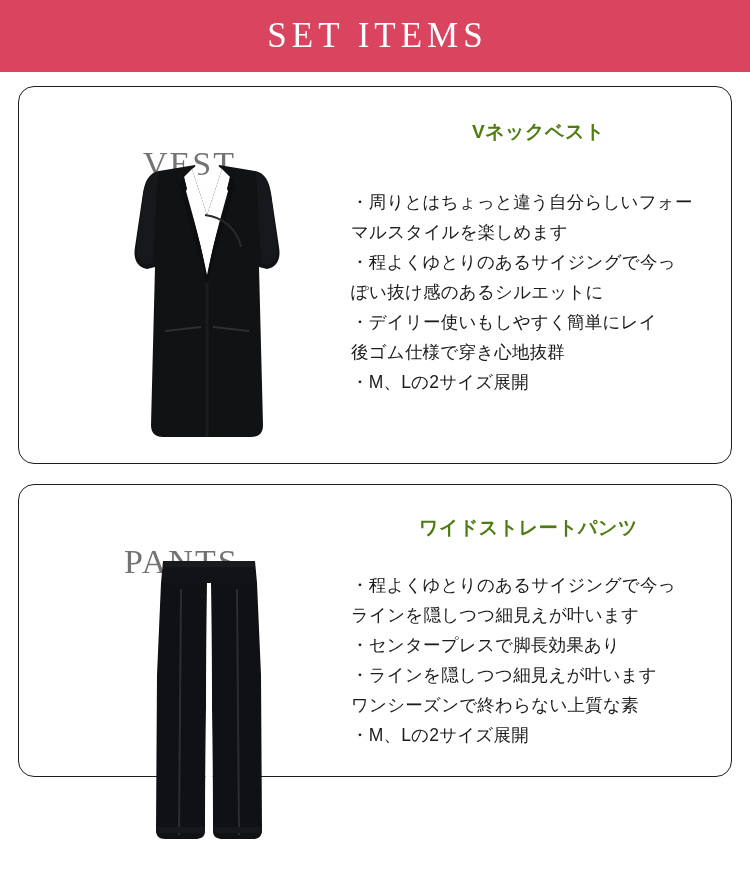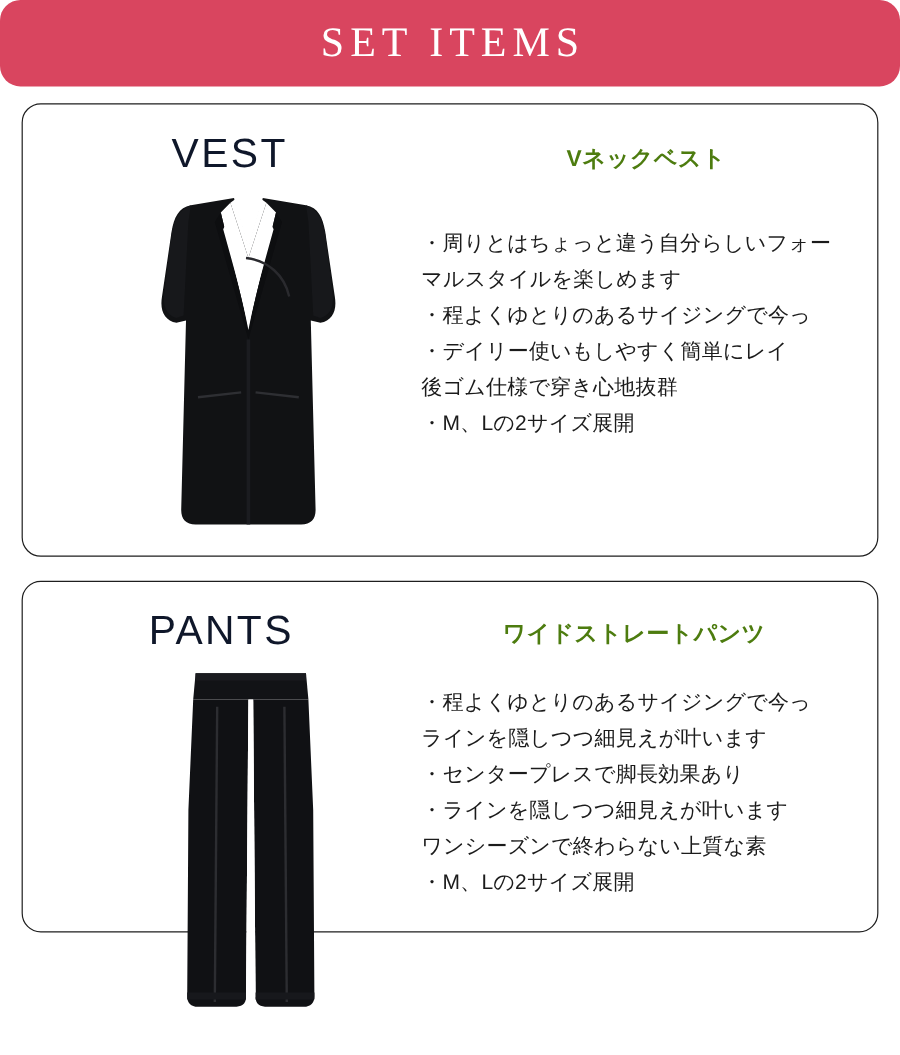--- a/index.html
+++ b/index.html
@@ -24,21 +24,20 @@
   }
 
   
   .banner {
     width: 750px;
     height: 72px;
     background: #d9455f;
     display: flex;
     align-items: center;
     justify-content: center;
-    border-radius: 17px;
   }
   .banner-title {
     font-family: "Liberation Serif", serif;
     color: #ffffff;
     font-size: 35px;
     letter-spacing: 5px;
     font-weight: 400;
     text-indent: 5px;
   }
 
@@ -49,25 +48,26 @@
     width: 714px;
     background: #ffffff;
     border: 1px solid #1e1e1e;
     border-radius: 16px;
   }
   .card-vest { top: 86px; height: 378px; }
   .card-pants { top: 484px; height: 293px; }
 
   .cat-label {
     position: absolute;
-    font-family: Liberation Sans, sans-serif;
-    color: #0f172a;
+    font-family: Liberation Serif, serif;
+    color: #737373;
     font-size: 34px;
     letter-spacing: 2px;
     font-weight: 400;
+    margin-top: 36px;
   }
   .cat-vest { left: 124px; top: 22px; }
   .cat-pants { left: 105px; top: 22px; }
 
   
   .prod-title {
     position: absolute;
     font-size: 19px;
     font-weight: bold;
     color: #4d7c0f;
@@ -136,20 +136,21 @@
         <path d="M110 128 L110 282" stroke="#1b1c20" stroke-width="3" fill="none"></path>
       </svg>
     </div>
 
     <div class="prod-title title-vest">Vネックベスト</div>
 
     <div class="bullets bullets-vest">
       <p>・周りとはちょっと違う自分らしいフォー</p>
       <p>マルスタイルを楽しめます</p>
       <p>・程よくゆとりのあるサイジングで今っ</p>
+      <p>ぽい抜け感のあるシルエットに</p>
       <p>・デイリー使いもしやすく簡単にレイ</p>
       <p>後ゴム仕様で穿き心地抜群</p>
       <p>・M、Lの2サイズ展開</p>
     </div>
   </div>
 
   <div class="card card-pants">
 
     <div class="cat-label cat-pants">PANTS</div>
 

